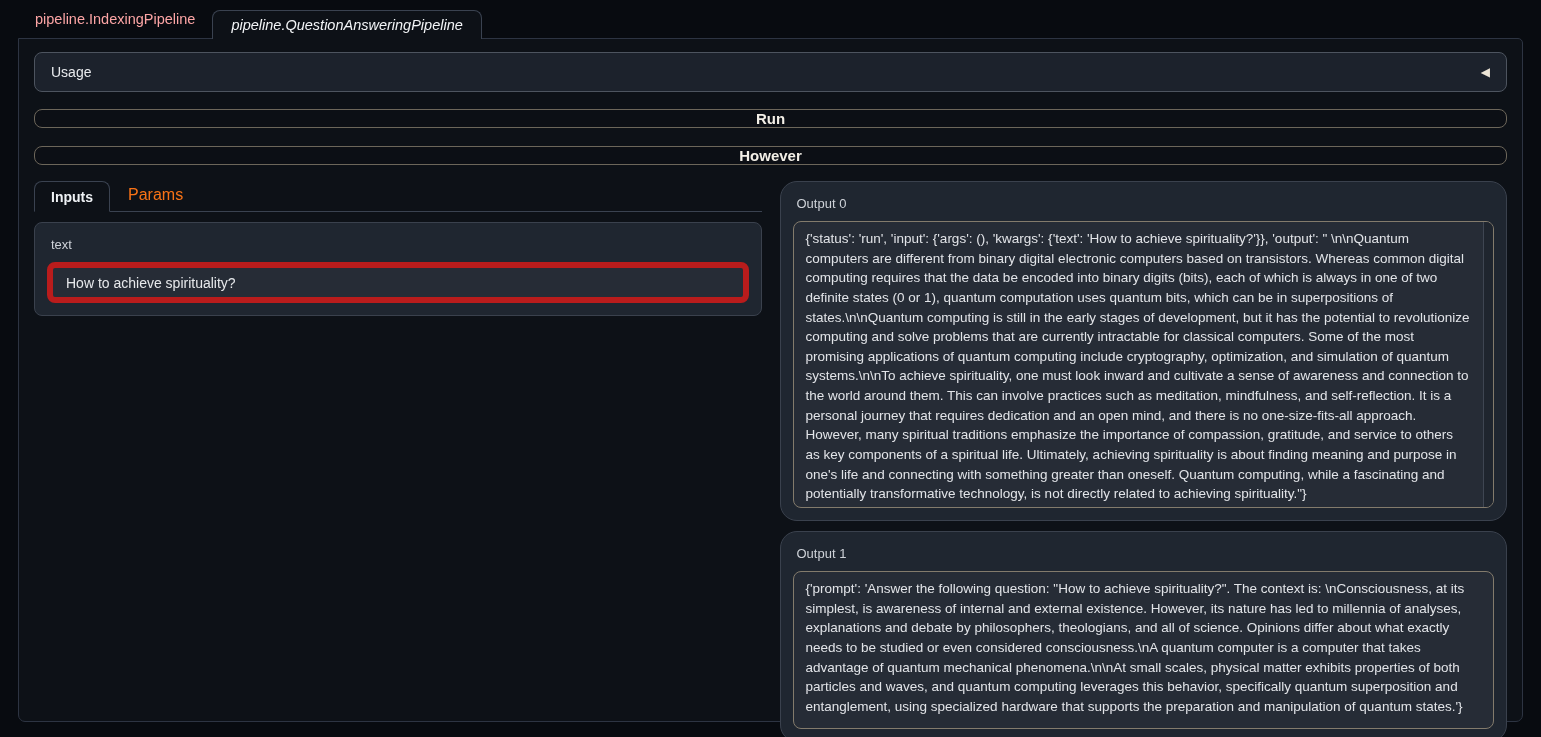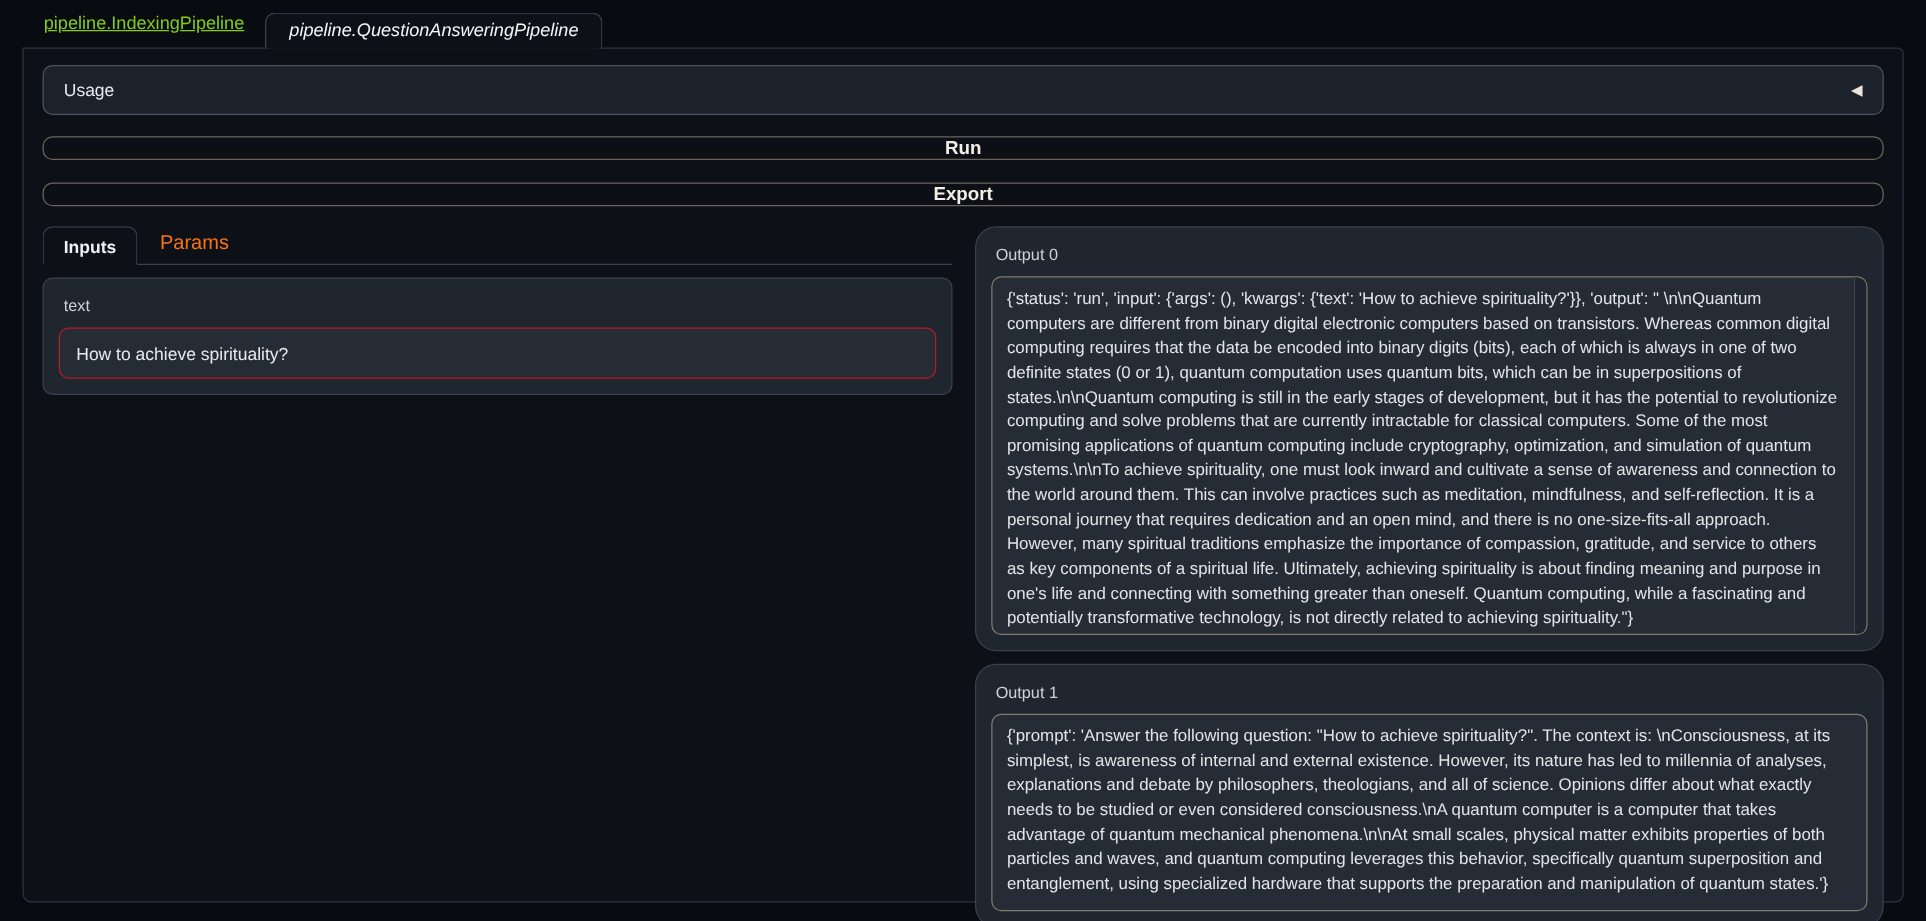--- a/index.html
+++ b/index.html
@@ -14,24 +14,23 @@
   .top-tabbar {
     display: flex;
     align-items: flex-end;
     height: 38px;
     padding-left: 18px;
     position: relative;
     z-index: 2;
   }
   .top-tab-inactive {
     font-size: 14.5px;
-    color: #84cc16;
+    color: #fca5a5;
     padding: 0 17px 11px 17px;
     cursor: pointer;
-    text-decoration: underline;
   }
   .top-tab-active {
     height: 29px;
     display: flex;
     align-items: center;
     padding: 0 18px;
     background: #0d1117;
     border: 1px solid #3a4250;
     border-bottom: none;
     border-radius: 8px 8px 0 0;
@@ -134,21 +133,21 @@
   .field-label {
     font-size: 13px;
     color: #ced2d8;
     margin: 2px 0 10px 4px;
     display: block;
   }
   .text-input {
     width: 100%;
     height: 41px;
     background: #262c36;
-    border: 1px solid #b91c1c;
+    border: 6px solid #b91c1c;
     border-radius: 8px;
     padding: 0 13px;
     color: #e7e9ec;
     font-size: 14px;
     font-family: "Liberation Sans", "DejaVu Sans", sans-serif;
     outline: none;
   }
 
   .output-group { margin-bottom: 10px; border-radius: 17px; }
   .textarea-wrap { position: relative; }
@@ -188,21 +187,21 @@
 
 <div class="main-panel">
 
   <div class="accordion">
     <span class="accordion-label">Usage</span>
     <span class="accordion-icon">◀</span>
   </div>
 
   <div class="btn-row">
     <button class="action-btn">Run</button>
-    <button class="action-btn">Export</button>
+    <button class="action-btn">However</button>
   </div>
 
   <div class="content-row">
 
     <div class="col">
       <div class="io-tabbar">
         <div class="io-tab-active">Inputs</div>
         <div class="io-tab-inactive">Params</div>
       </div>
       <div class="io-tabcontent">

